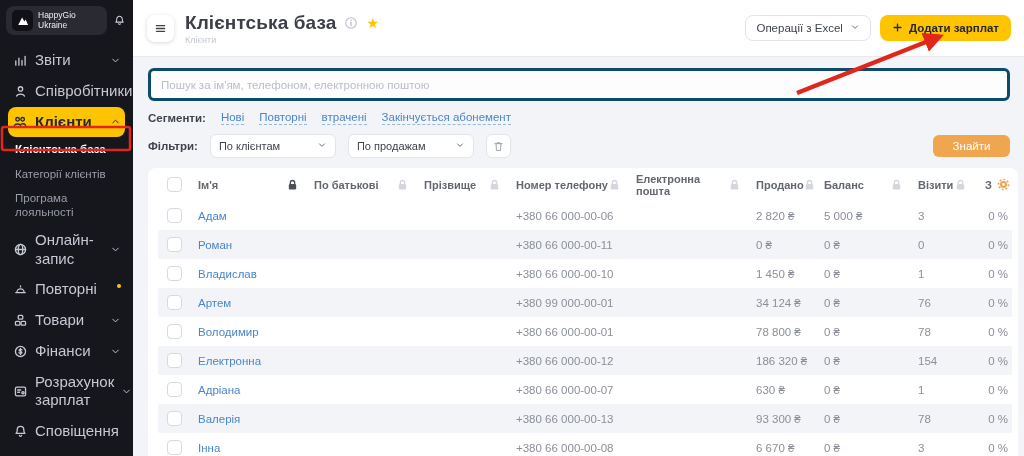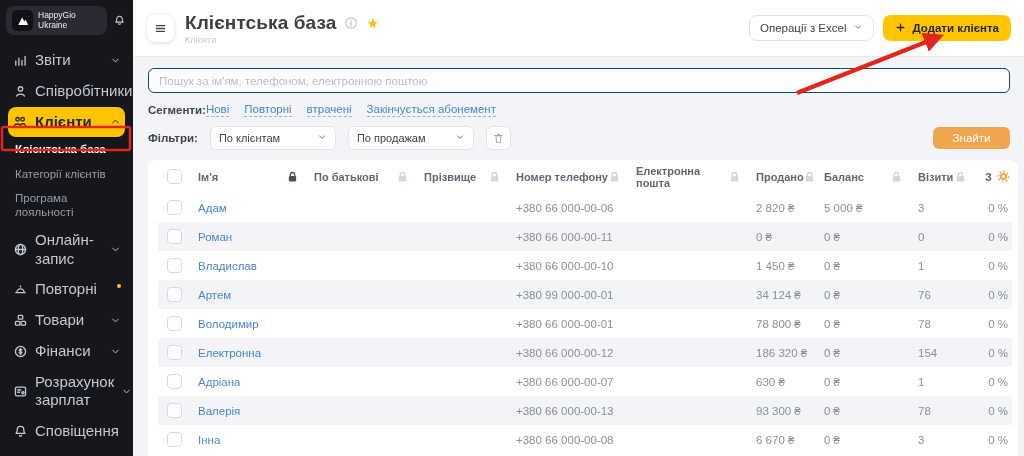--- a/index.html
+++ b/index.html
@@ -34,24 +34,24 @@
   .title-row { display:flex; align-items:center; gap:8px; }
   .page-title { font-size:19px; font-weight:700; color:#3c3f46; letter-spacing:.1px; }
   .info-ic { display:flex; align-items:center; }
   .star { color:#FFC400; font-size:14px; line-height:1; }
   .breadcrumb { font-size:9px; color:#c3c6cd; }
   .topbar-actions { margin-left:auto; display:flex; align-items:center; gap:9px; }
   .btn-excel { display:flex; align-items:center; gap:7px; background:#fff; border:1px solid #e1e3e9; border-radius:8px; height:26px; padding:0 10px; font-size:11.5px; color:#3f434c; font-family:inherit; cursor:pointer; }
   .btn-add { display:flex; align-items:center; gap:6px; background:#FFC400; border:none; border-radius:8px; height:26px; padding:0 12px; font-size:11.5px; font-weight:700; color:#23262f; font-family:inherit; cursor:pointer; }
 
   .content-body { padding:11px 14px 0 15px; flex:1; display:flex; flex-direction:column; min-height:0; }
-  .search-input { width:100%; height:25px; border:1px solid #0c4a6e; border-radius:6px; background:#fdfdfe; font-size:11.5px; font-family:inherit; color:#3f434c; padding:10px 10px; outline:none; }
+  .search-input { width:100%; height:33px; border:3px solid #0c4a6e; border-radius:6px; background:#fdfdfe; font-size:11.5px; font-family:inherit; color:#3f434c; padding:10px 10px; outline:none; }
   .search-input::placeholder { color:#b9bdc7; }
 
-  .segments { display:flex; align-items:center; margin-top:10px; font-size:11.5px; }
+  .segments { display:flex; align-items:center; gap:15px; margin-top:10px; font-size:11.5px; }
   .segments-label { font-weight:700; color:#3f434c; }
   .segment-link { color:#4A86C8; text-decoration:none; border-bottom:1px dashed rgba(74,134,200,.55); padding-bottom:1px; cursor:pointer; }
 
   .filters { display:flex; align-items:center; gap:12px; margin-top:9px; }
   .filters-label { font-size:11.5px; font-weight:700; color:#3f434c; }
   .filter-select { width:126px; height:24px; background:#fff; border:1px solid #e2e4ea; border-radius:6px; display:flex; align-items:center; justify-content:space-between; padding:0 8px; font-size:11px; color:#3f434c; cursor:pointer; }
   .trash-btn { width:25px; height:24px; background:#fff; border:1px solid #e2e4ea; border-radius:6px; display:flex; align-items:center; justify-content:center; cursor:pointer; }
   .btn-find { margin-left:auto; width:77px; height:22px; background:#F0A64F; border:none; border-radius:6px; color:#fff; font-size:11.5px; font-family:inherit; cursor:pointer; }
 
   
@@ -261,21 +261,21 @@
         <button class="btn-excel">
           <span>Операції з Excel</span>
           <span><svg width="10" height="10" viewBox="0 0 16 16">
                 <path d="M4 6.2l4 4 4-4" stroke="#6b6f78" stroke-width="1.6" fill="none" stroke-linecap="round" stroke-linejoin="round"></path>
               </svg></span>
         </button>
         <button class="btn-add">
           <span><svg width="11" height="11" viewBox="0 0 16 16">
                 <path d="M8 3v10M3 8h10" stroke="#23262f" stroke-width="1.9" stroke-linecap="round"></path>
               </svg></span>
-          <span>Додати клієнта</span>
+          <span>Додати зарплат</span>
         </button>
       </div>
     </div>
 
     <div class="content-body">
       <input class="search-input" type="text" placeholder="Пошук за ім'ям, телефоном, електронною поштою" style="">
 
       <div class="segments">
         <span class="segments-label">Сегменти:</span>
         <span id="segment-links" style="display:flex;gap:15px;">

